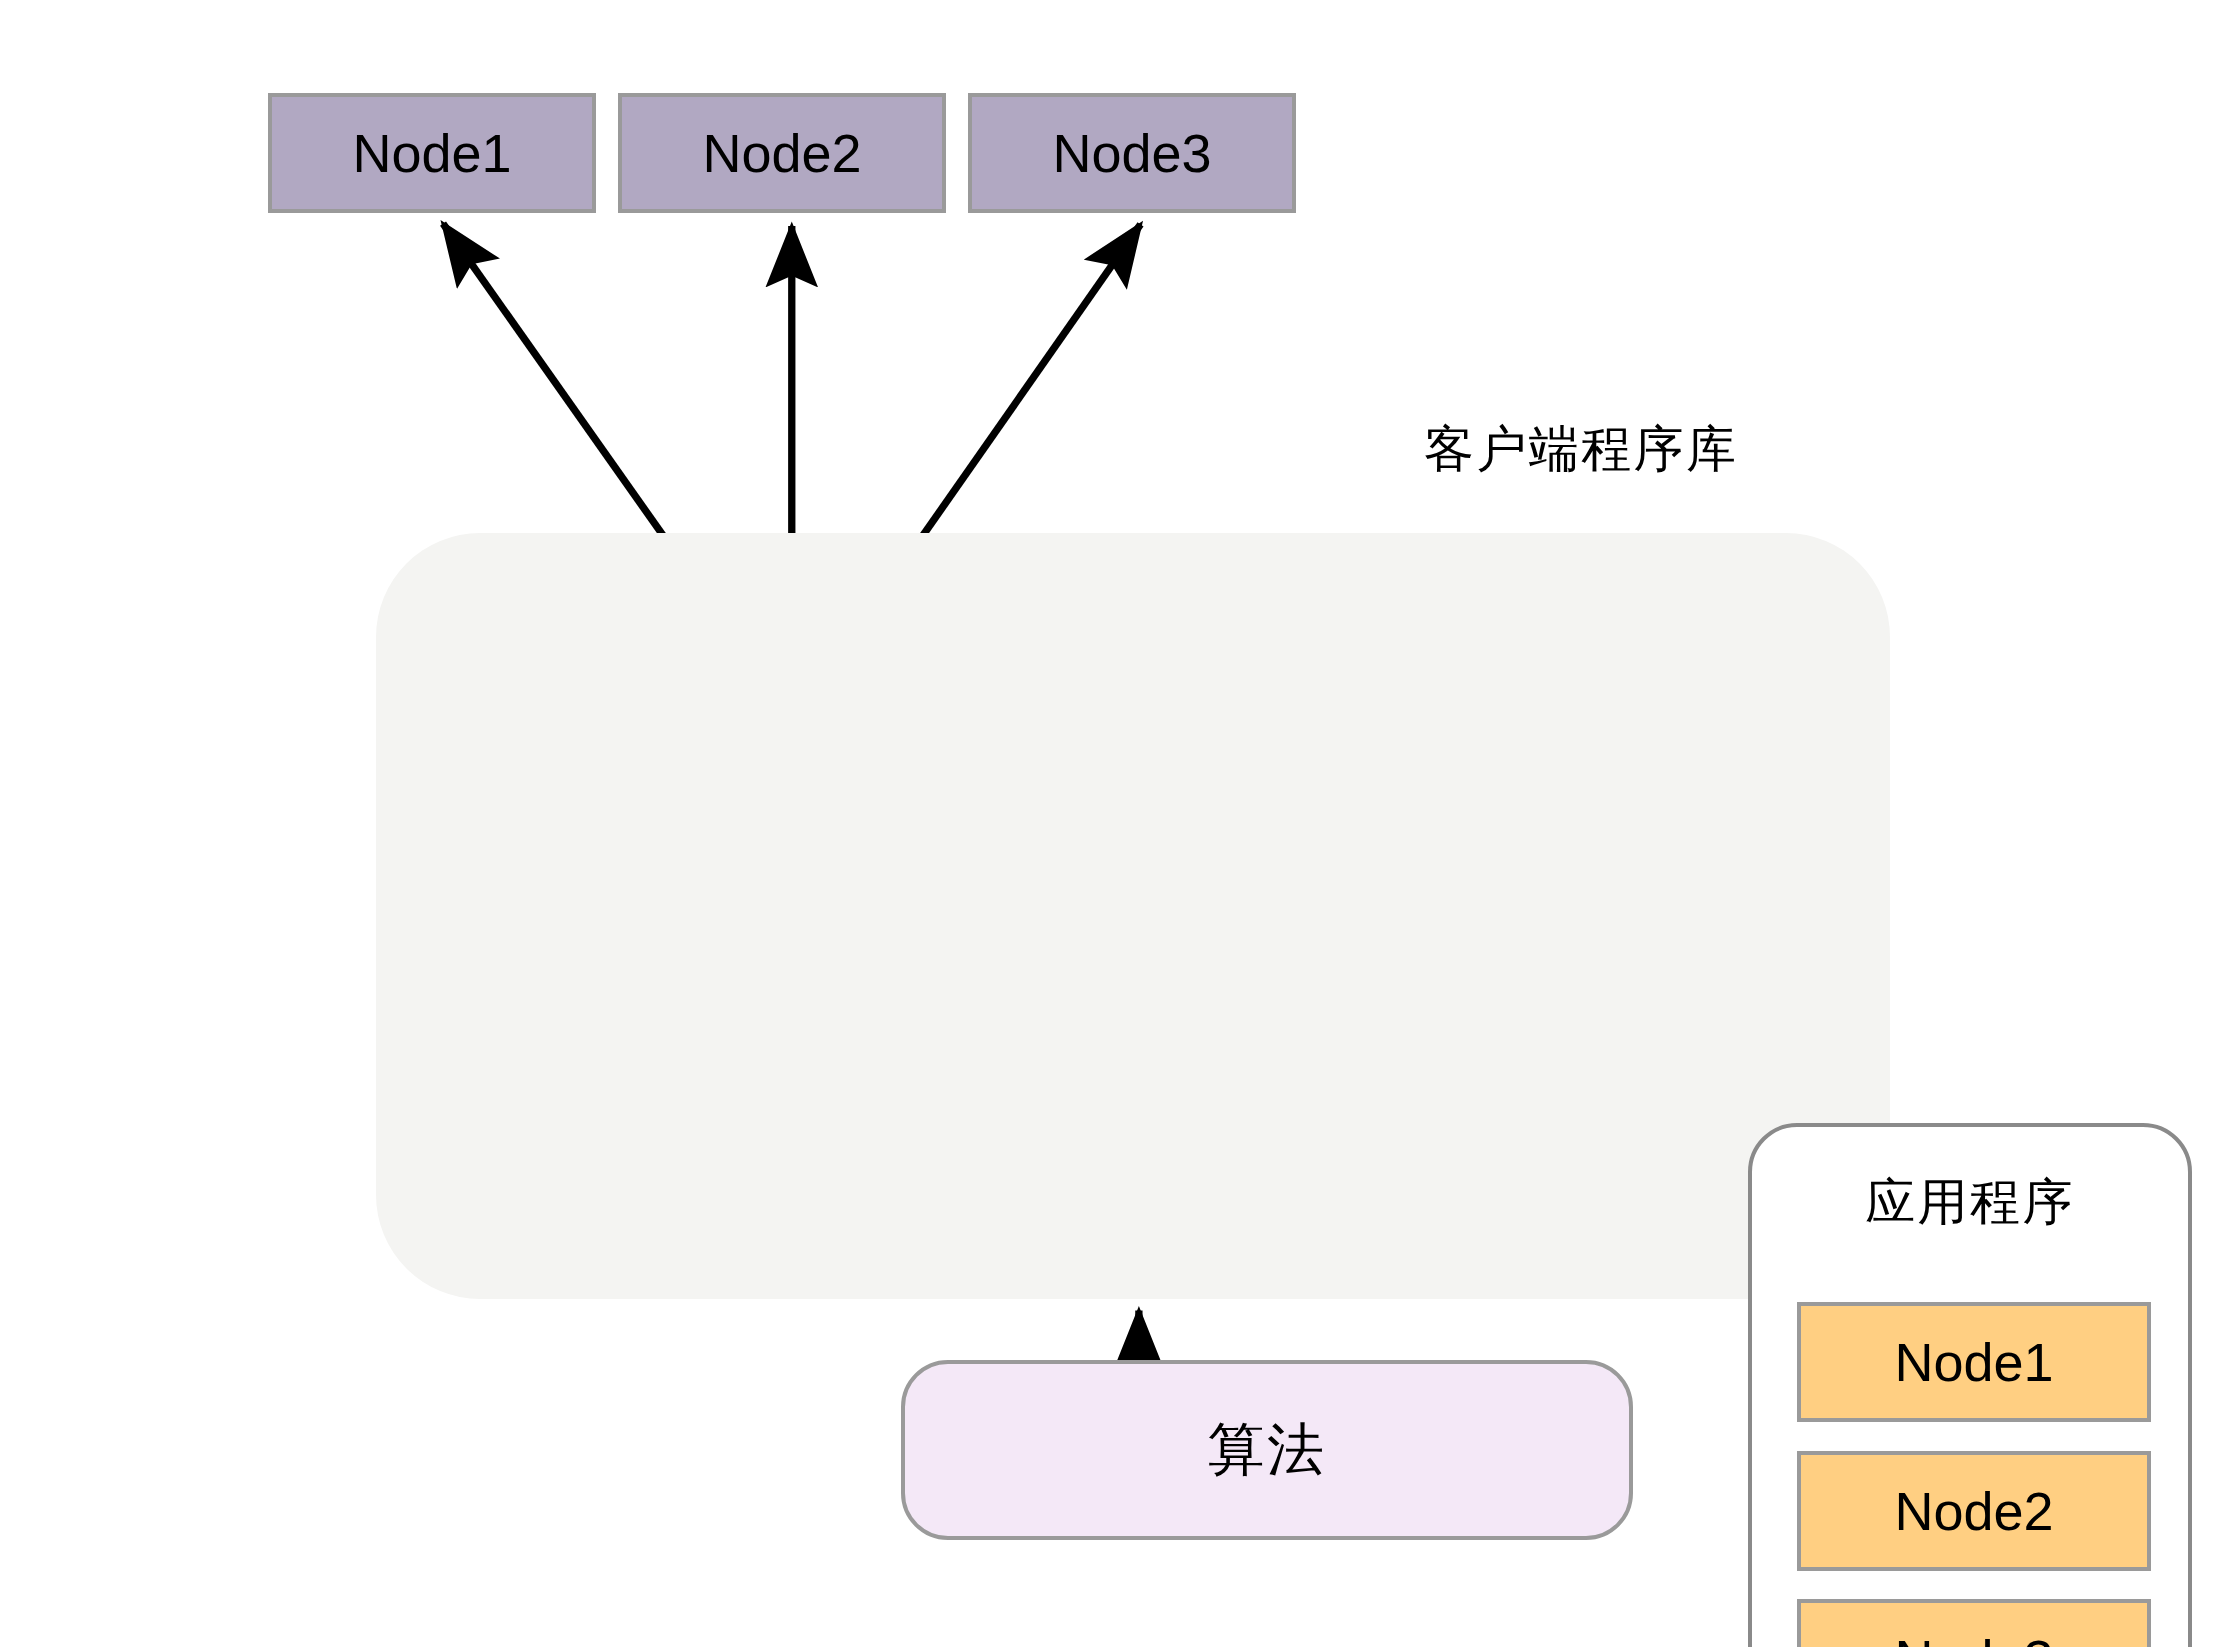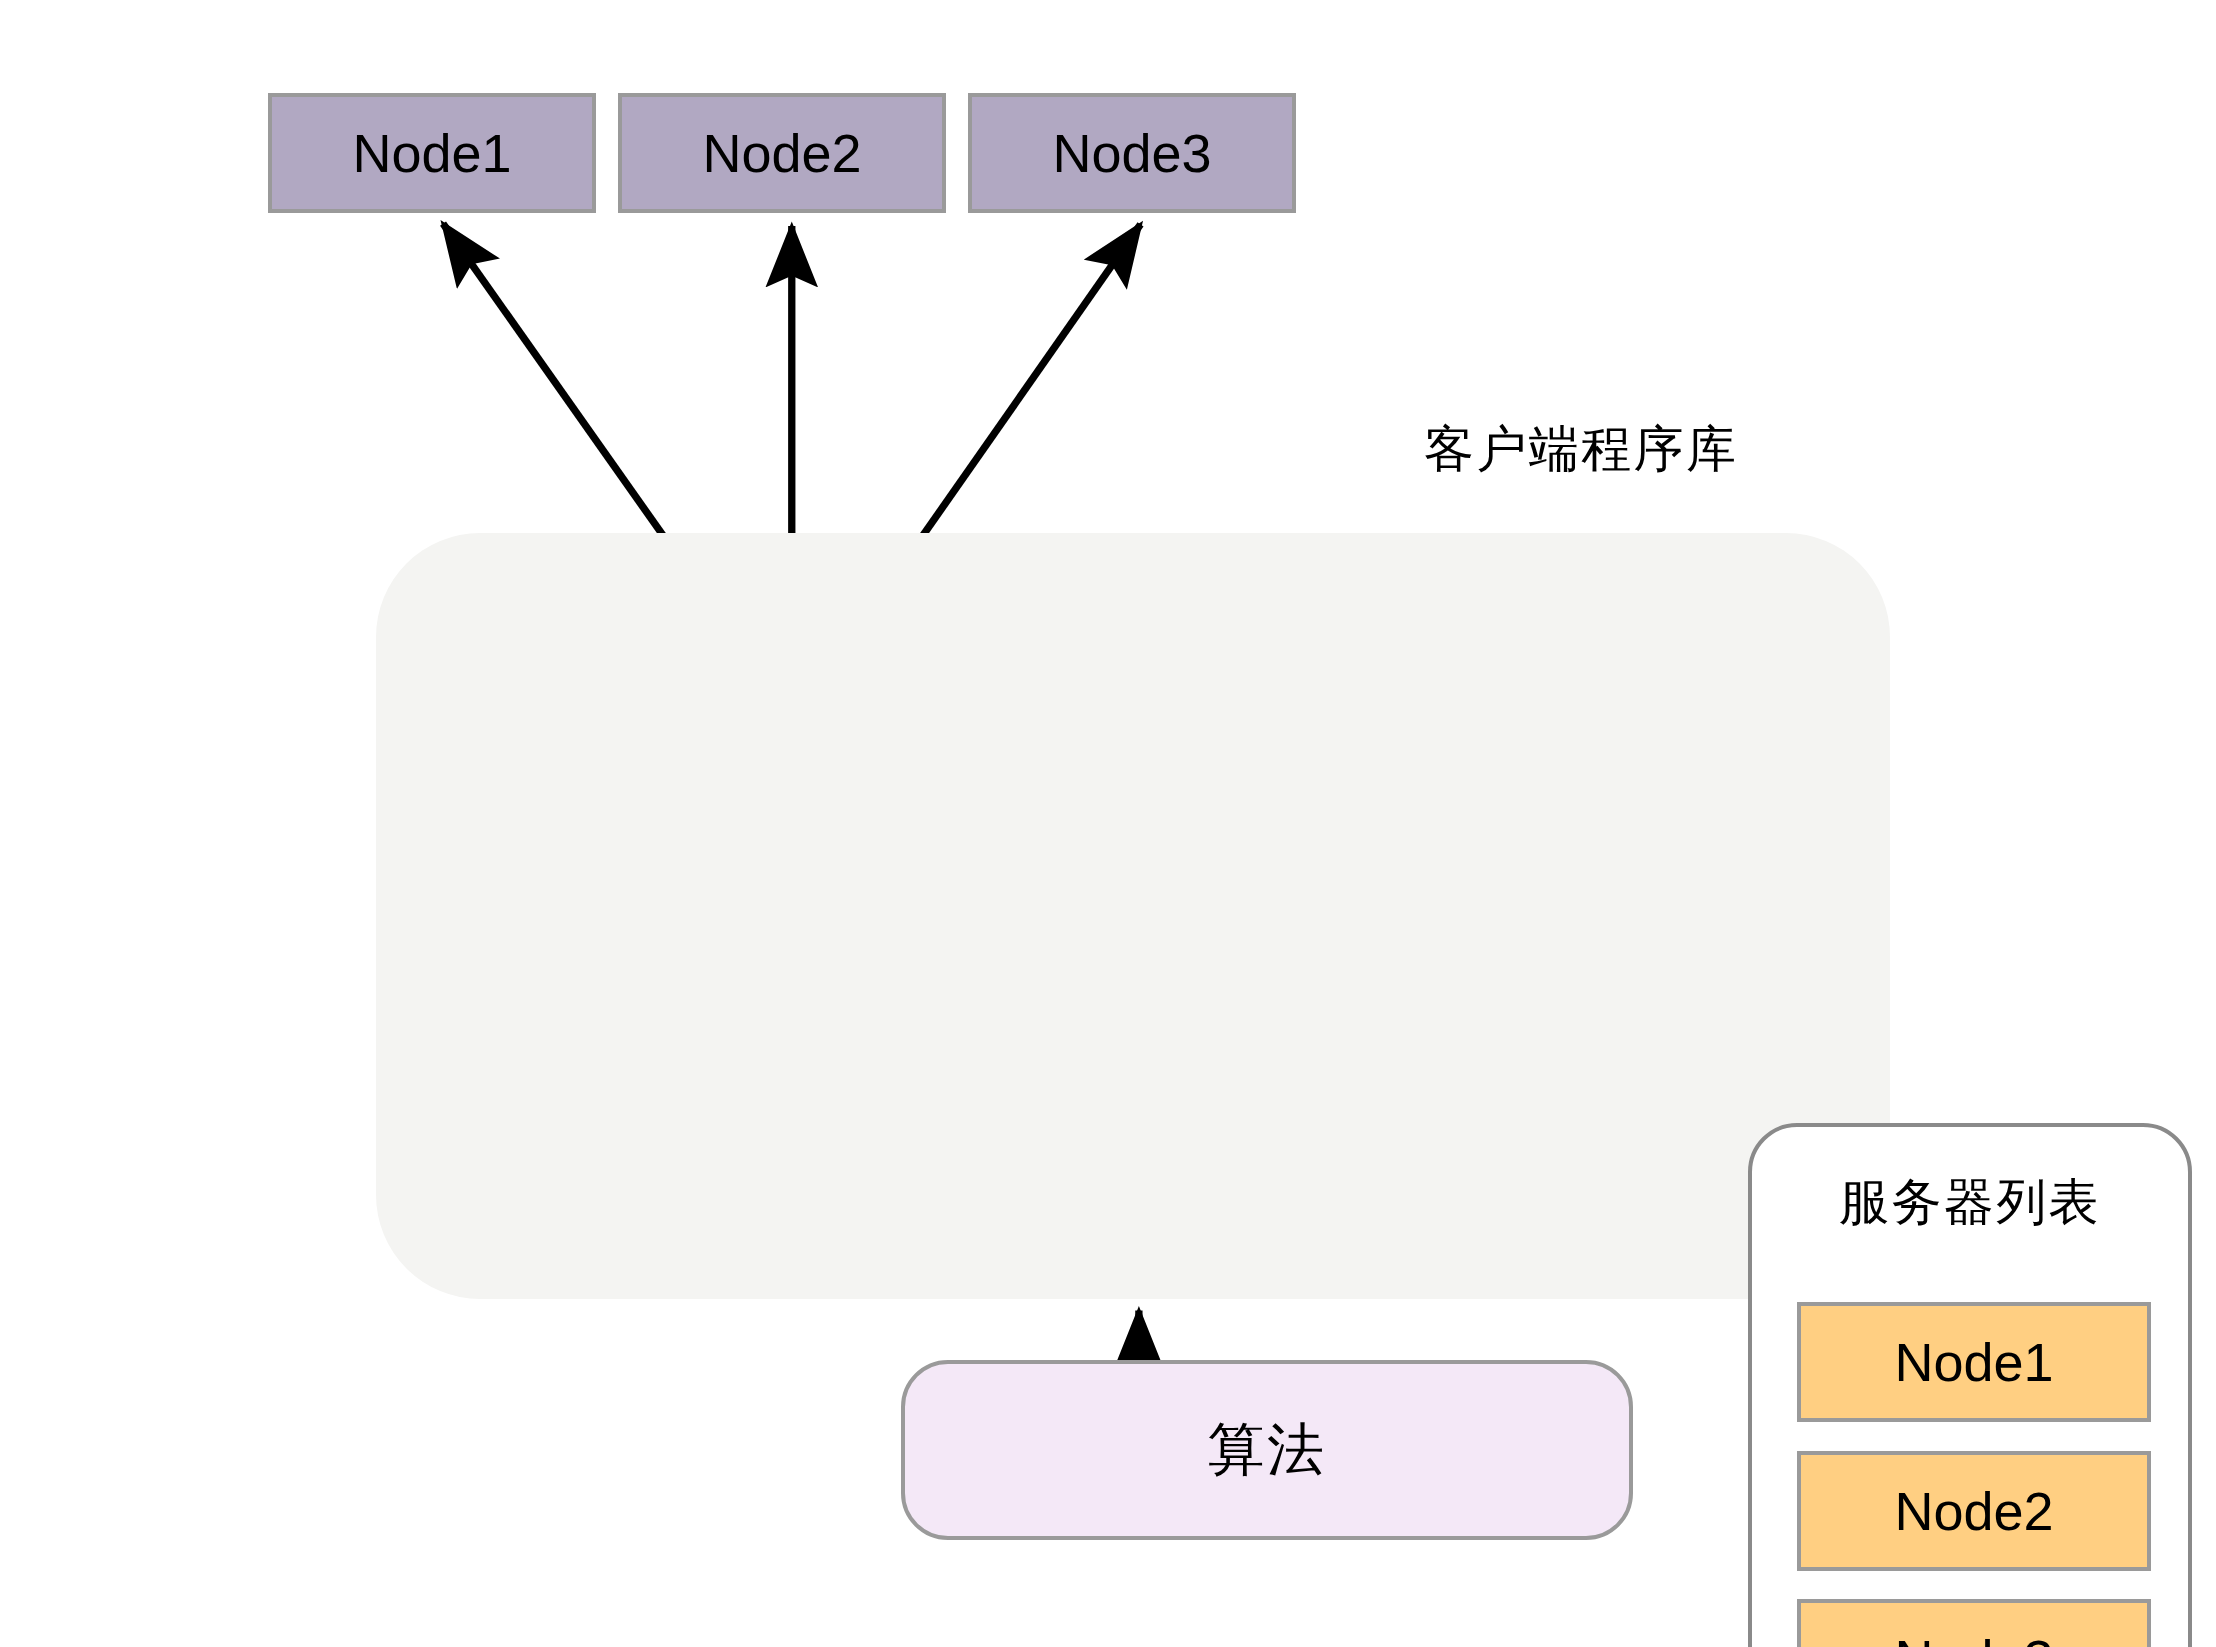--- a/index.html
+++ b/index.html
@@ -180,21 +180,21 @@
 
   <div id="client-library-label">客户端程序库</div>
 
   <div id="client-library">
 
     <div id="algorithm-box">
       <span>算法</span>
     </div>
 
     <div id="server-list-panel">
-      <div id="server-list-title">服务器列表</div>
+      <div id="server-list-title">应用程序</div>
       <div id="server-list-items">
         <div class="server-item">
           <span>Node1</span>
         </div>
         <div class="server-item">
           <span>Node2</span>
         </div>
         <div class="server-item">
           <span>Node3</span>
         </div>

